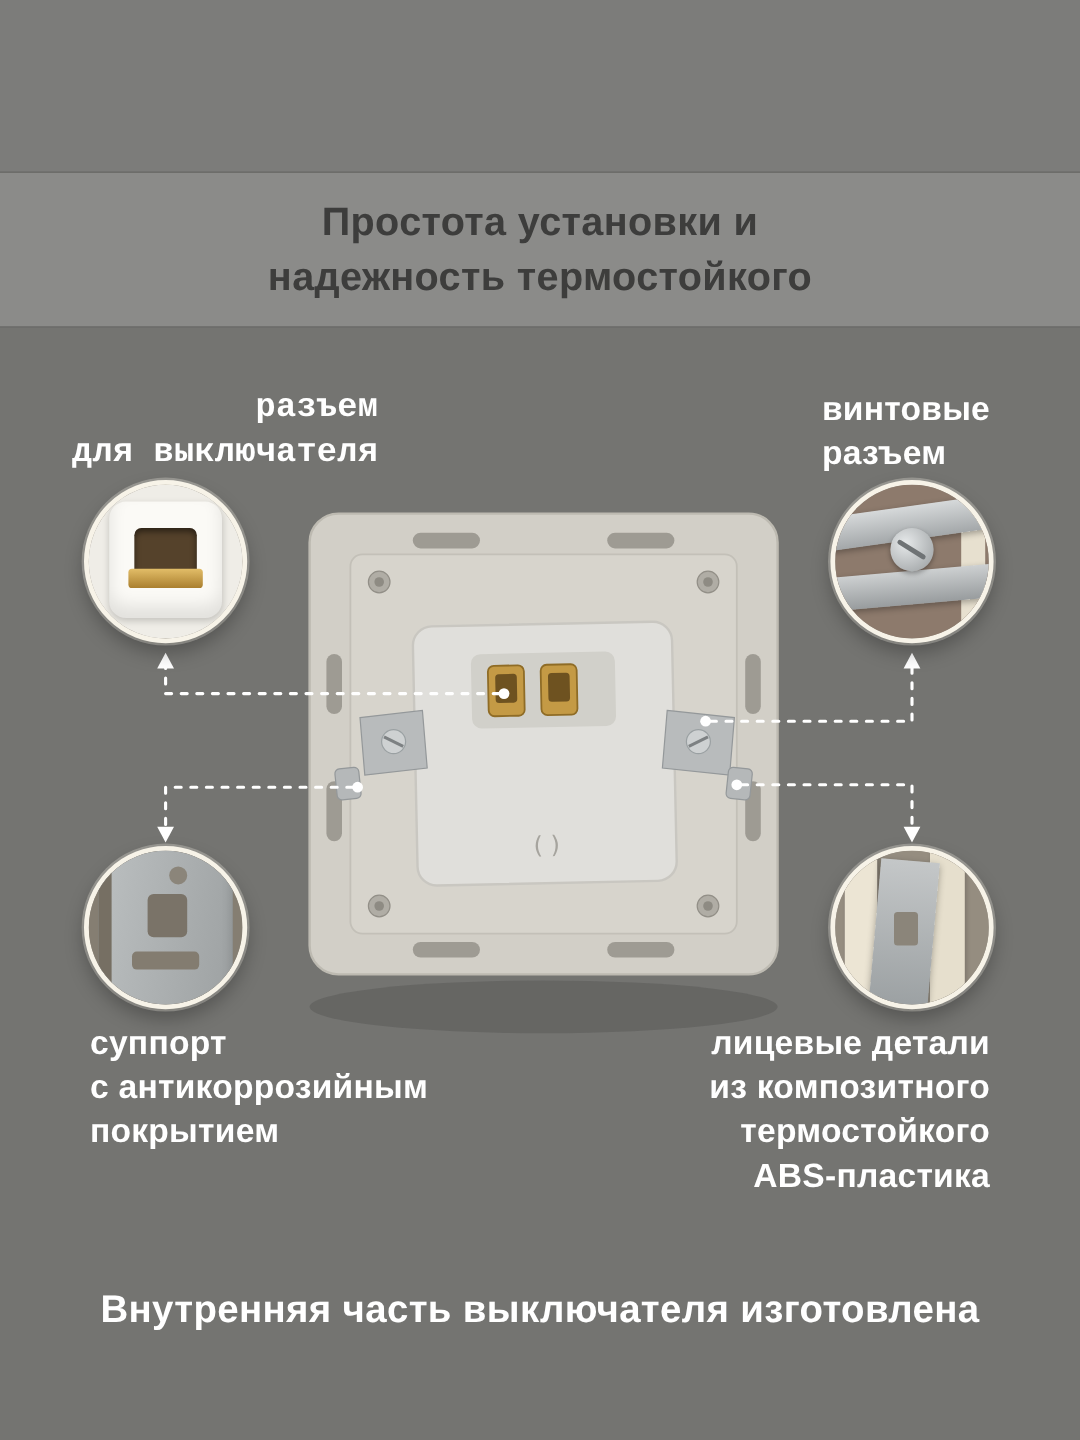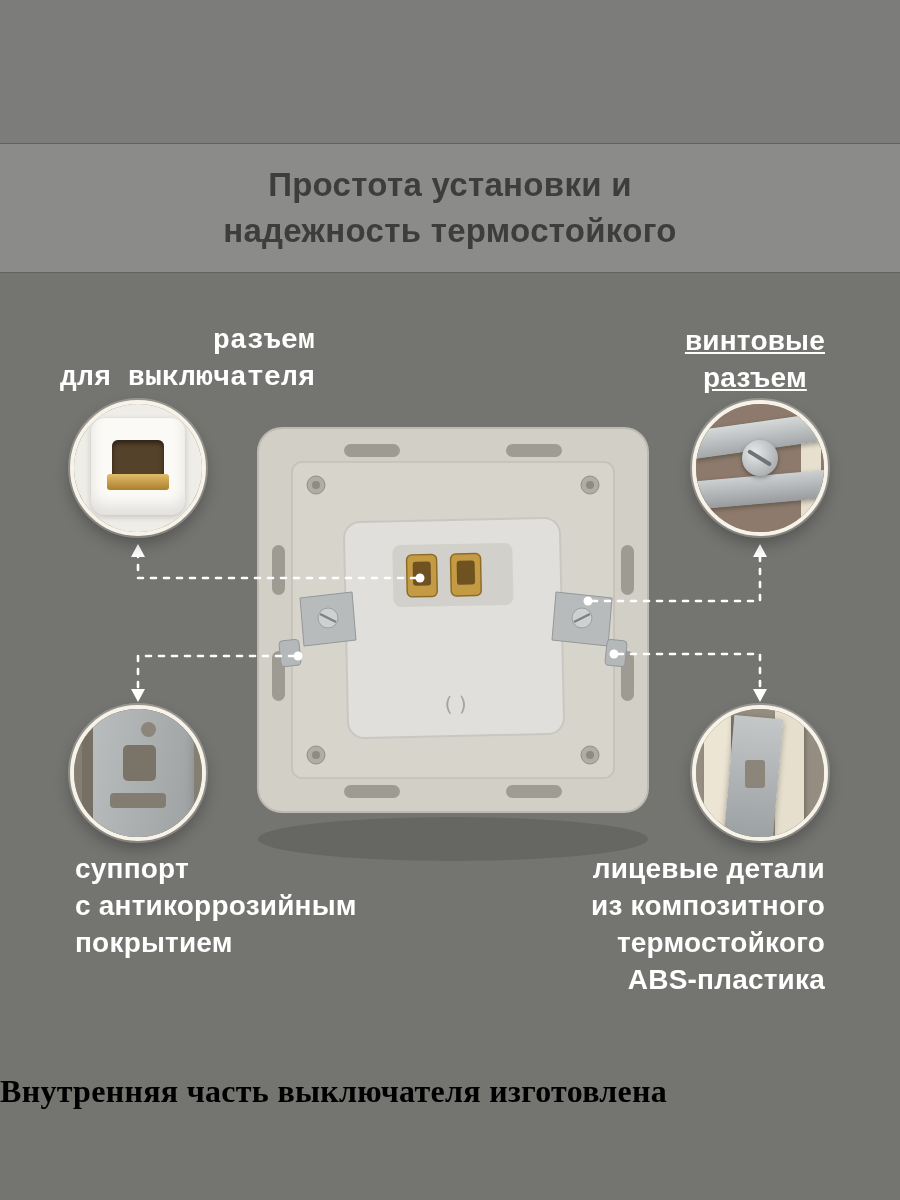--- a/index.html
+++ b/index.html
@@ -13,21 +13,21 @@
     position:absolute;left:0;top:144px;width:900px;height:128px;background:#8b8b89;
     border-bottom:1px solid #61615f;display:flex;flex-direction:column;justify-content:center;align-items:center;gap:8px;
   }
   .title-line{font-size:33px;font-weight:700;color:#3d3d3c;letter-spacing:.3px;}
   
   .stage{position:absolute;left:0;top:273px;width:900px;height:795px;}
   .stage svg{position:absolute;left:0;top:0;pointer-events:none;}
   
   .callout-label{position:absolute;color:#fff;font-size:28px;font-weight:700;line-height:37px;letter-spacing:.2px;}
   .label-tl{left:60px;top:49px;text-align:right;font-family:Liberation Mono, monospace;}
-  .label-tr{right:75px;top:49px;text-align:center;text-decoration:underline;}
+  .label-tr{right:75px;top:49px;text-align:left;}
   .label-bl{left:75px;top:577px;text-align:left;}
   .label-br{right:75px;top:577px;text-align:right;}
   
   .callout-circle{
     position:absolute;width:136px;height:136px;border-radius:50%;
     border:4px solid #f7f3e8;box-sizing:border-box;overflow:hidden;
     box-shadow:0 0 0 2px rgba(247,243,232,.28),0 8px 16px rgba(0,0,0,.28);
     background:#9a948a;
   }
   .circle-tl{left:70px;top:127px;}
@@ -58,22 +58,22 @@
   .bl-edge{left:6%;top:-6%;width:9%;height:112%;background:#766f63;}
   .bl-hole{left:52%;top:10%;width:12%;height:12%;background:#8b857a;border-radius:50%;}
   
   .art-abs{background:#958d80;}
   .br-cream1{left:6%;top:-5%;width:21%;height:110%;background:#ece5d4;box-shadow:2px 0 4px rgba(0,0,0,.2);}
   .br-cream2{left:62%;top:-5%;width:22%;height:110%;background:#e6dfcd;box-shadow:2px 0 4px rgba(0,0,0,.2);}
   .br-metal{left:26%;top:6%;width:38%;height:96%;background:linear-gradient(180deg,#c4c7c8,#9ba0a2);transform:rotate(5deg);box-shadow:0 2px 6px rgba(0,0,0,.3);}
   .br-notch{left:38%;top:40%;width:16%;height:22%;background:#8b857a;border-radius:3px;}
   
   .footer-text{
-    position:absolute;left:0;top:1068px;width:900px;color:#000000;
-    font-size:32px;font-weight:700;line-height:46px;letter-spacing:.3px;font-family:Liberation Serif, serif;
+    position:absolute;left:0;top:1068px;width:900px;text-align:center;color:#ffffff;
+    font-size:32px;font-weight:700;line-height:46px;letter-spacing:.3px;
   }
 </style>
 </head>
 <body>
 
 <div class="page">
 
   <div class="band-top"></div>
 
   <div class="title-band">

